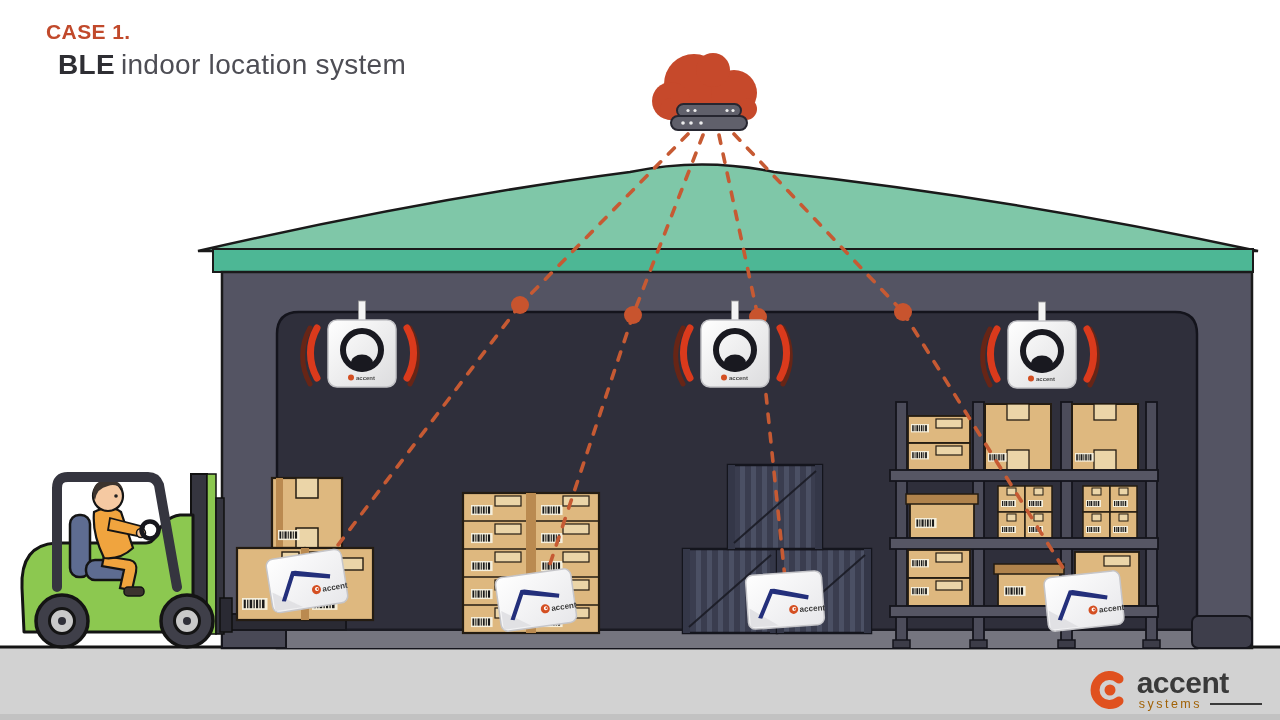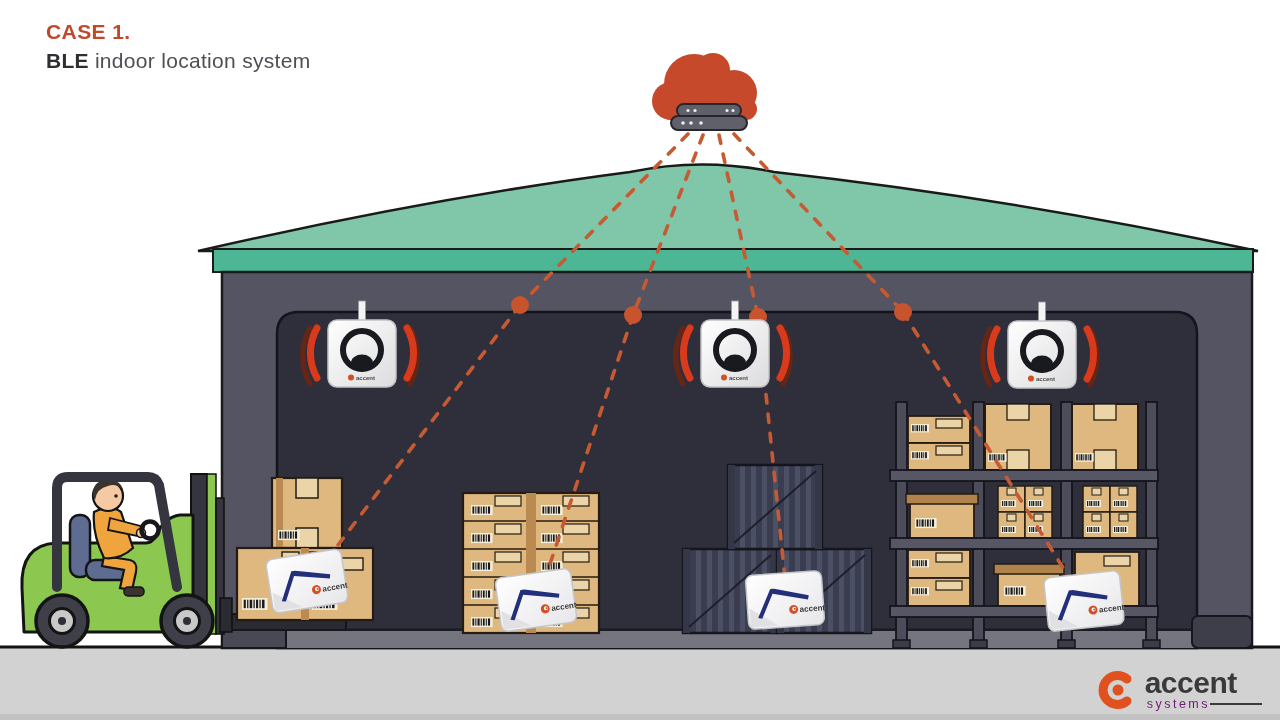--- a/index.html
+++ b/index.html
@@ -2,26 +2,26 @@
 <html><head>
 <meta charset="utf-8">
 <style>
   html,body{margin:0;padding:0;background:#fff;}
   .stage{position:relative;width:1280px;height:720px;overflow:hidden;background:#fff;
          font-family:"Liberation Sans",sans-serif;}
   .stage svg.scene{position:absolute;left:0;top:0;}
   svg text{font-family:"Liberation Sans",sans-serif;}
   .header{position:absolute;left:46px;top:20px;}
   .case{color:#C1492B;font-weight:bold;font-size:21px;letter-spacing:.4px;}
-  .title{font-size:21px;color:#4E4E55;margin-top:5px;letter-spacing:.3px;}
+  .title{font-size:28px;color:#4E4E55;margin-top:5px;letter-spacing:.3px;margin-left:12px;}
   .title .em{font-weight:bold;color:#2E2E33;margin-right:6px;}
   .brand{position:absolute;right:18px;bottom:8px;display:flex;align-items:center;gap:7px;}
   .brand-text{display:flex;flex-direction:column;}
   .brand-name{font-size:30px;font-weight:bold;color:#3A3A3A;line-height:.95;letter-spacing:-.5px;}
-  .brand-sub{font-size:12.5px;color:#701a75;letter-spacing:2.5px;display:flex;align-items:center;margin-left:2px;}
+  .brand-sub{font-size:12.5px;color:#a16207;letter-spacing:2.5px;display:flex;align-items:center;gap:8px;margin-left:2px;}
   .brand-line{width:52px;height:2px;background:#3A3A3A;display:inline-block;}
 </style>
 </head>
 <body>
 
 <div class="stage">
 
 <svg class="scene" width="1280" height="720" viewBox="0 0 1280 720">
   <defs>
     <linearGradient id="tagG" x1="0" y1="0" x2="1" y2="1">

